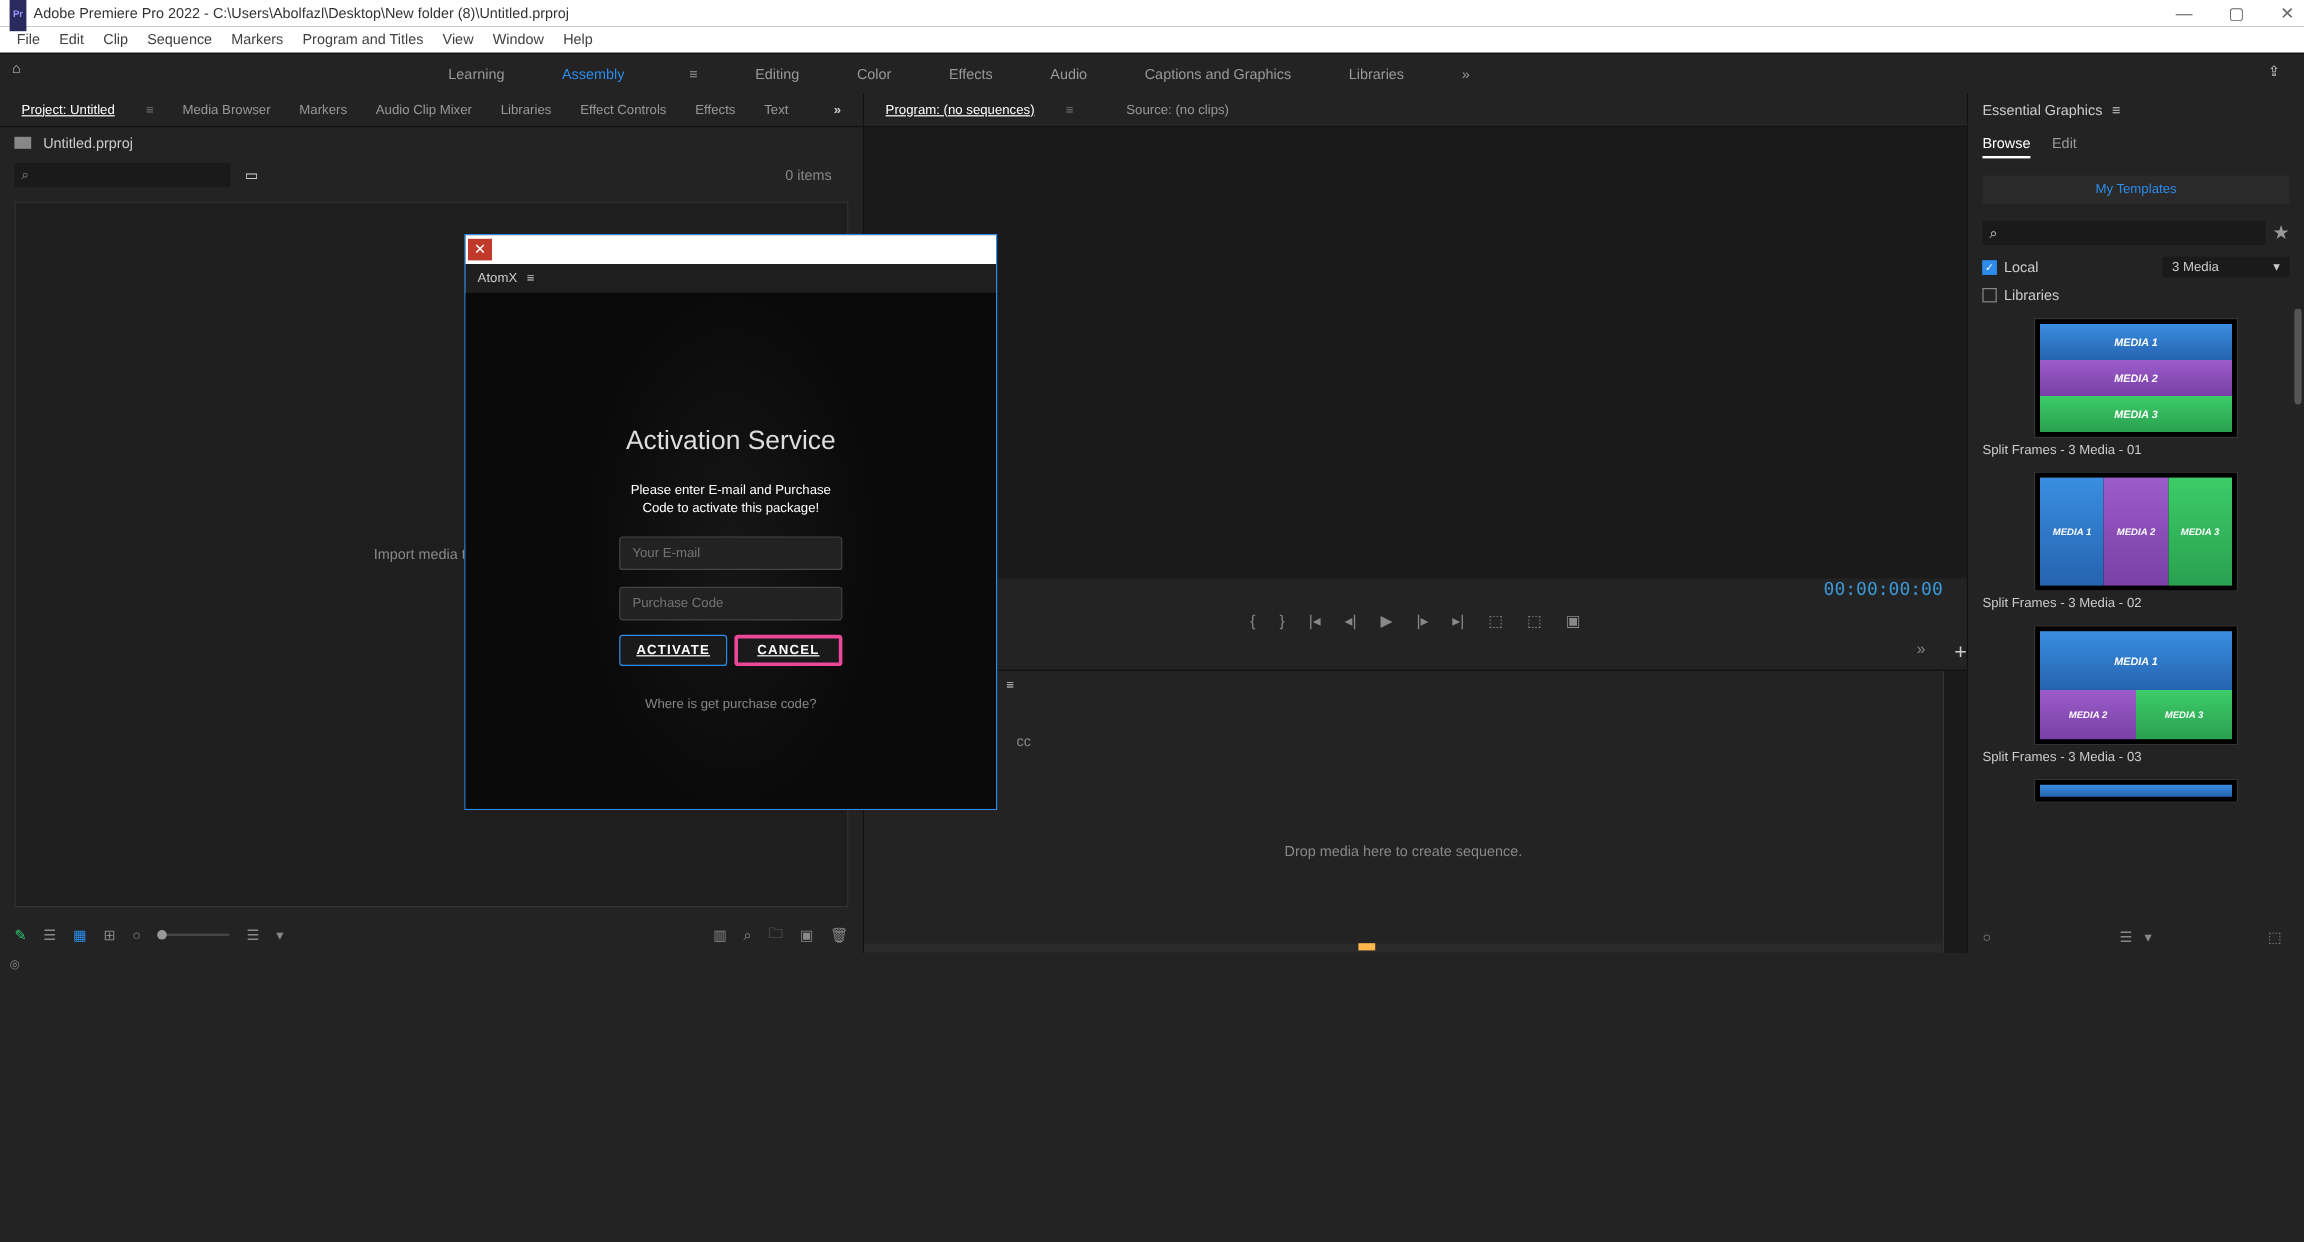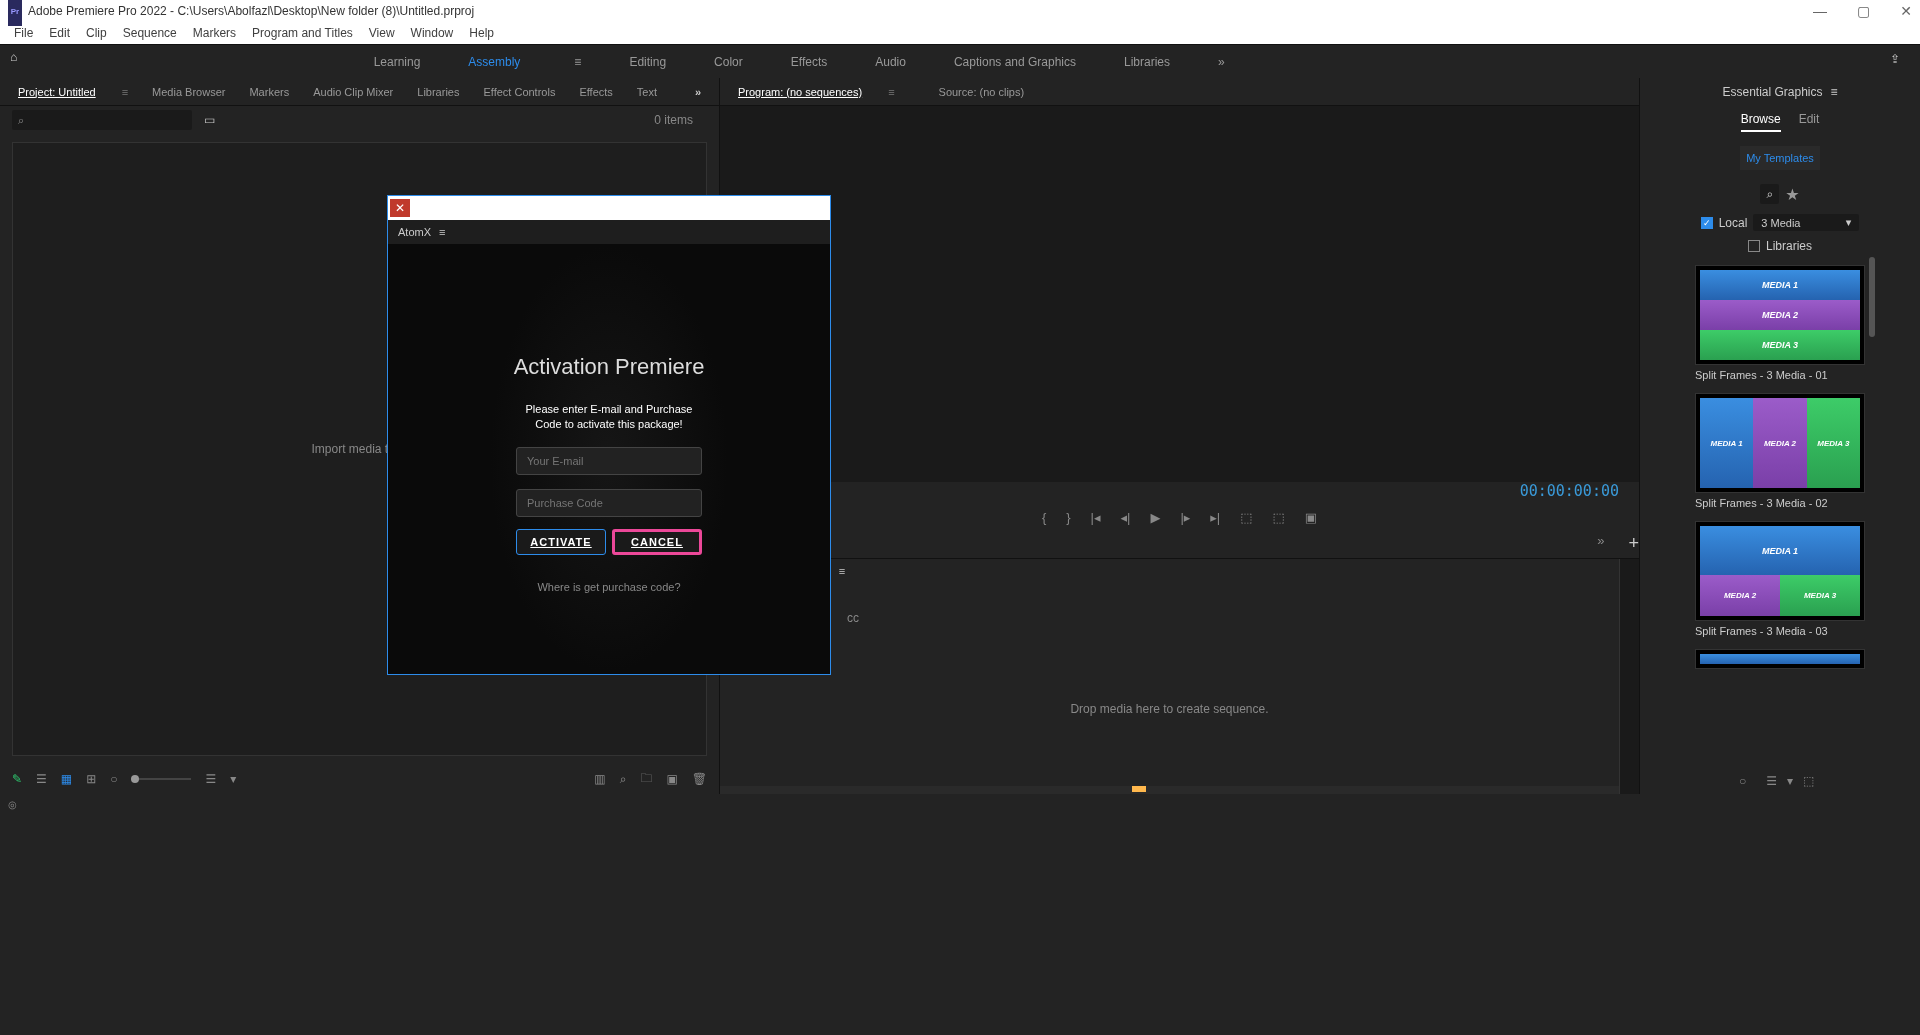--- a/index.html
+++ b/index.html
@@ -21,21 +21,21 @@
 .workspace-tabs { display: flex; gap: 20px; margin: 0 auto; }
 .workspace-tabs span { color: #999; padding: 8px 14px; cursor: pointer; }
 .workspace-tabs span.active { color: #2d8ceb; }
 .ws-menu { color: #999; margin-left: 6px; }
 .share-btn { width: 20px; height: 20px; color: #ccc; margin-left: auto; }
 
 
 .main { display: flex; height: 716px; }
 .left-pane { width: 720px; display: flex; flex-direction: column; border-right: 1px solid #111; }
 .mid-pane { flex: 1; display: flex; flex-direction: column; border-right: 1px solid #111; }
-.right-pane { width: 280px; display: flex; flex-direction: column; align-items: center; }
+.right-pane { width: 280px; display: flex; flex-direction: column; }
 
 
 .panel-tabs { background: #232323; height: 28px; display: flex; align-items: center; padding: 0 8px; gap: 4px; border-bottom: 1px solid #111; }
 .panel-tabs span { color: #999; padding: 4px 10px; cursor: pointer; font-size: 11px; }
 .panel-tabs span.active { color: #fff; text-decoration: underline; }
 .panel-tabs .menu-ic { margin-left: 2px; color: #777; }
 .panel-tabs .more { margin-left: auto; color: #ccc; font-weight: bold; }
 
 
 .project-header { padding: 6px 12px; display: flex; align-items: center; gap: 10px; }
@@ -176,20 +176,24 @@
       <span class="menu-ic ic">≡</span>
       <span>Media Browser</span>
       <span>Markers</span>
       <span>Audio Clip Mixer</span>
       <span>Libraries</span>
       <span>Effect Controls</span>
       <span>Effects</span>
       <span>Text</span>
       <span class="more">»</span>
     </div>
+    <div class="project-header">
+      <span class="bin-icon"></span>
+      <span>Untitled.prproj</span>
+    </div>
     <div class="search-row">
       <div class="search-box">
         <span class="mag ic">⌕</span>
       </div>
       <span class="ic">▭</span>
       <span class="item-count">0 items</span>
     </div>
     <div class="project-body">
       <span>Import media to st</span>
     </div>
@@ -351,21 +355,21 @@
 
 <div class="modal">
   <div class="modal-titlebar">
     <div class="modal-close">✕</div>
   </div>
   <div class="modal-panel-tab">
     <span>AtomX</span>
     <span class="ic">≡</span>
   </div>
   <div class="modal-body">
-    <h2>Activation Premiere</h2>
+    <h2>Activation Service</h2>
     <p>
       <span>Please enter E-mail and Purchase</span><br>
       <span>Code to activate this package!</span>
     </p>
     <input class="modal-input" placeholder="Your E-mail" style="">
     <input class="modal-input" placeholder="Purchase Code" style="">
     <div class="modal-btns">
       <div class="modal-btn btn-activate">ACTIVATE</div>
       <div class="modal-btn btn-cancel">CANCEL</div>
     </div>

